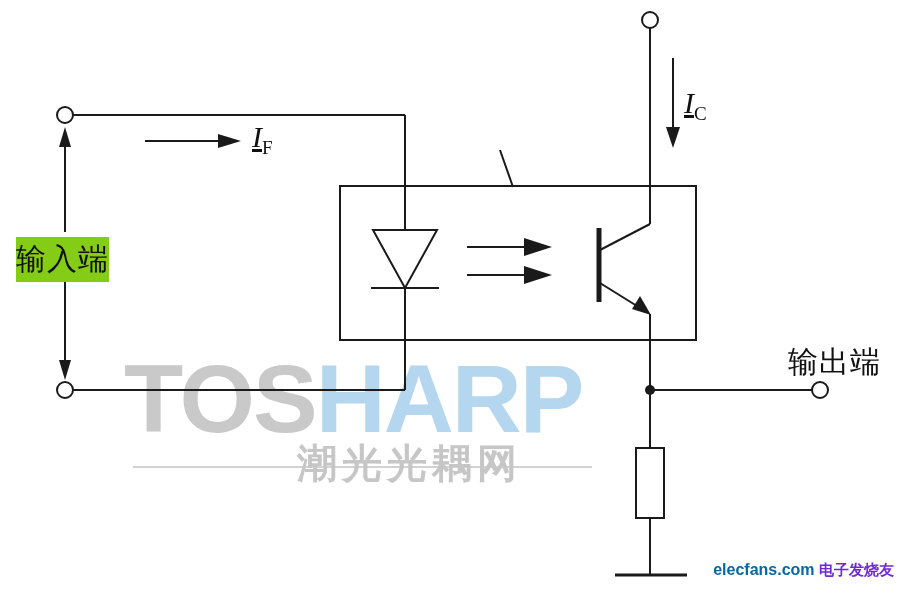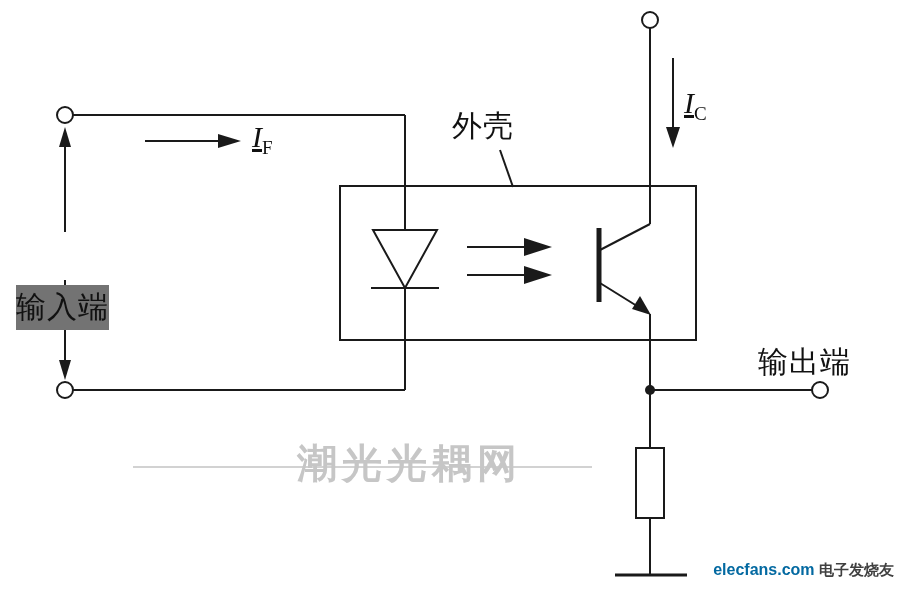--- a/index.html
+++ b/index.html
@@ -30,27 +30,28 @@
   .lbl-cn{font-size:30px;letter-spacing:1px;}
   .cur{font-size:30px;text-decoration:underline;}
   .cur i{font-family:"Liberation Serif","DejaVu Serif",serif;}
   .cur sub{font-size:19px;font-style:normal;}
   
   .footer{
     position:absolute;z-index:3;right:6px;top:561px;white-space:nowrap;
     font-family:"Liberation Sans","DejaVu Sans",sans-serif;font-size:16px;font-weight:bold;
   }
   .footer .red{color:#0369a1;}
-  .footer .dark{color:#404040;font-size:15px;margin-top:16px;}
+  .footer .dark{color:#6d28d9;font-size:15px;margin-top:16px;}
 </style>
 </head>
 <body>
 
 <div id="stage">
 
+  <div class="wm wm-brand"><span class="wm-gray">TOS</span><span class="wm-blue">HARP</span></div>
   <div class="wm wm-underline"></div>
   <div class="wm wm-site">潮光光耦网</div>
 
   <svg id="circuit" width="900" height="597" viewBox="0 0 900 597" stroke="#1a1a1a" stroke-width="2" fill="none">
 
     <g>
       <circle cx="650" cy="20" r="8" fill="#fff"></circle>
       <line x1="650" y1="28" x2="650" y2="224"></line>
     </g>
 
@@ -118,25 +119,24 @@
       <line x1="650" y1="390" x2="650" y2="448"></line>
       <rect x="636" y="448" width="28" height="70" fill="#fff"></rect>
       <line x1="650" y1="518" x2="650" y2="574"></line>
     </g>
 
     <g>
       <line x1="615" y1="575" x2="687" y2="575" stroke-width="3"></line>
     </g>
   </svg>
 
-  <div class="lbl lbl-cn" style="left:452px;top:106px;">外壳</div>
 
   <div class="lbl cur" style="left:252px;top:120px;text-align:center;"><i>I</i><sub>F</sub></div>
 
   <div class="lbl cur" style="left:684px;top:86px;"><i>I</i><sub>C</sub></div>
 
-  <div class="lbl lbl-cn" style="left:16px;top:237px;background:#737373;padding:2px 0;margin-top:48px;">输入端</div>
+  <div class="lbl lbl-cn" style="left:16px;top:237px;background:#84cc16;padding:2px 0;">输入端</div>
 
-  <div class="lbl lbl-cn" style="left:758px;top:342px;text-align:center;">输出端</div>
+  <div class="lbl lbl-cn" style="left:788px;top:342px;text-align:center;">输出端</div>
 
   <div class="footer"><span class="red">elecfans.com</span> <span class="dark">电子发烧友</span></div>
 
 </div>
 
 </body></html>

